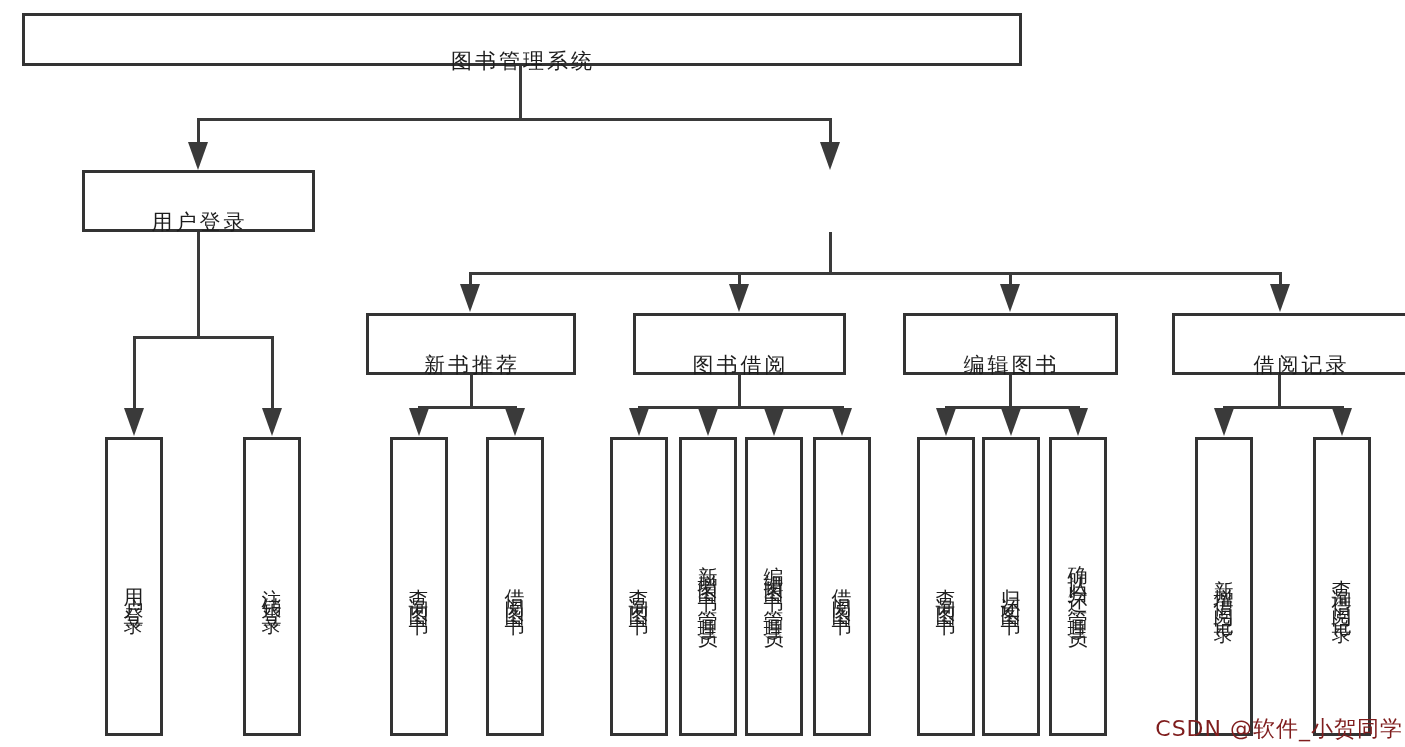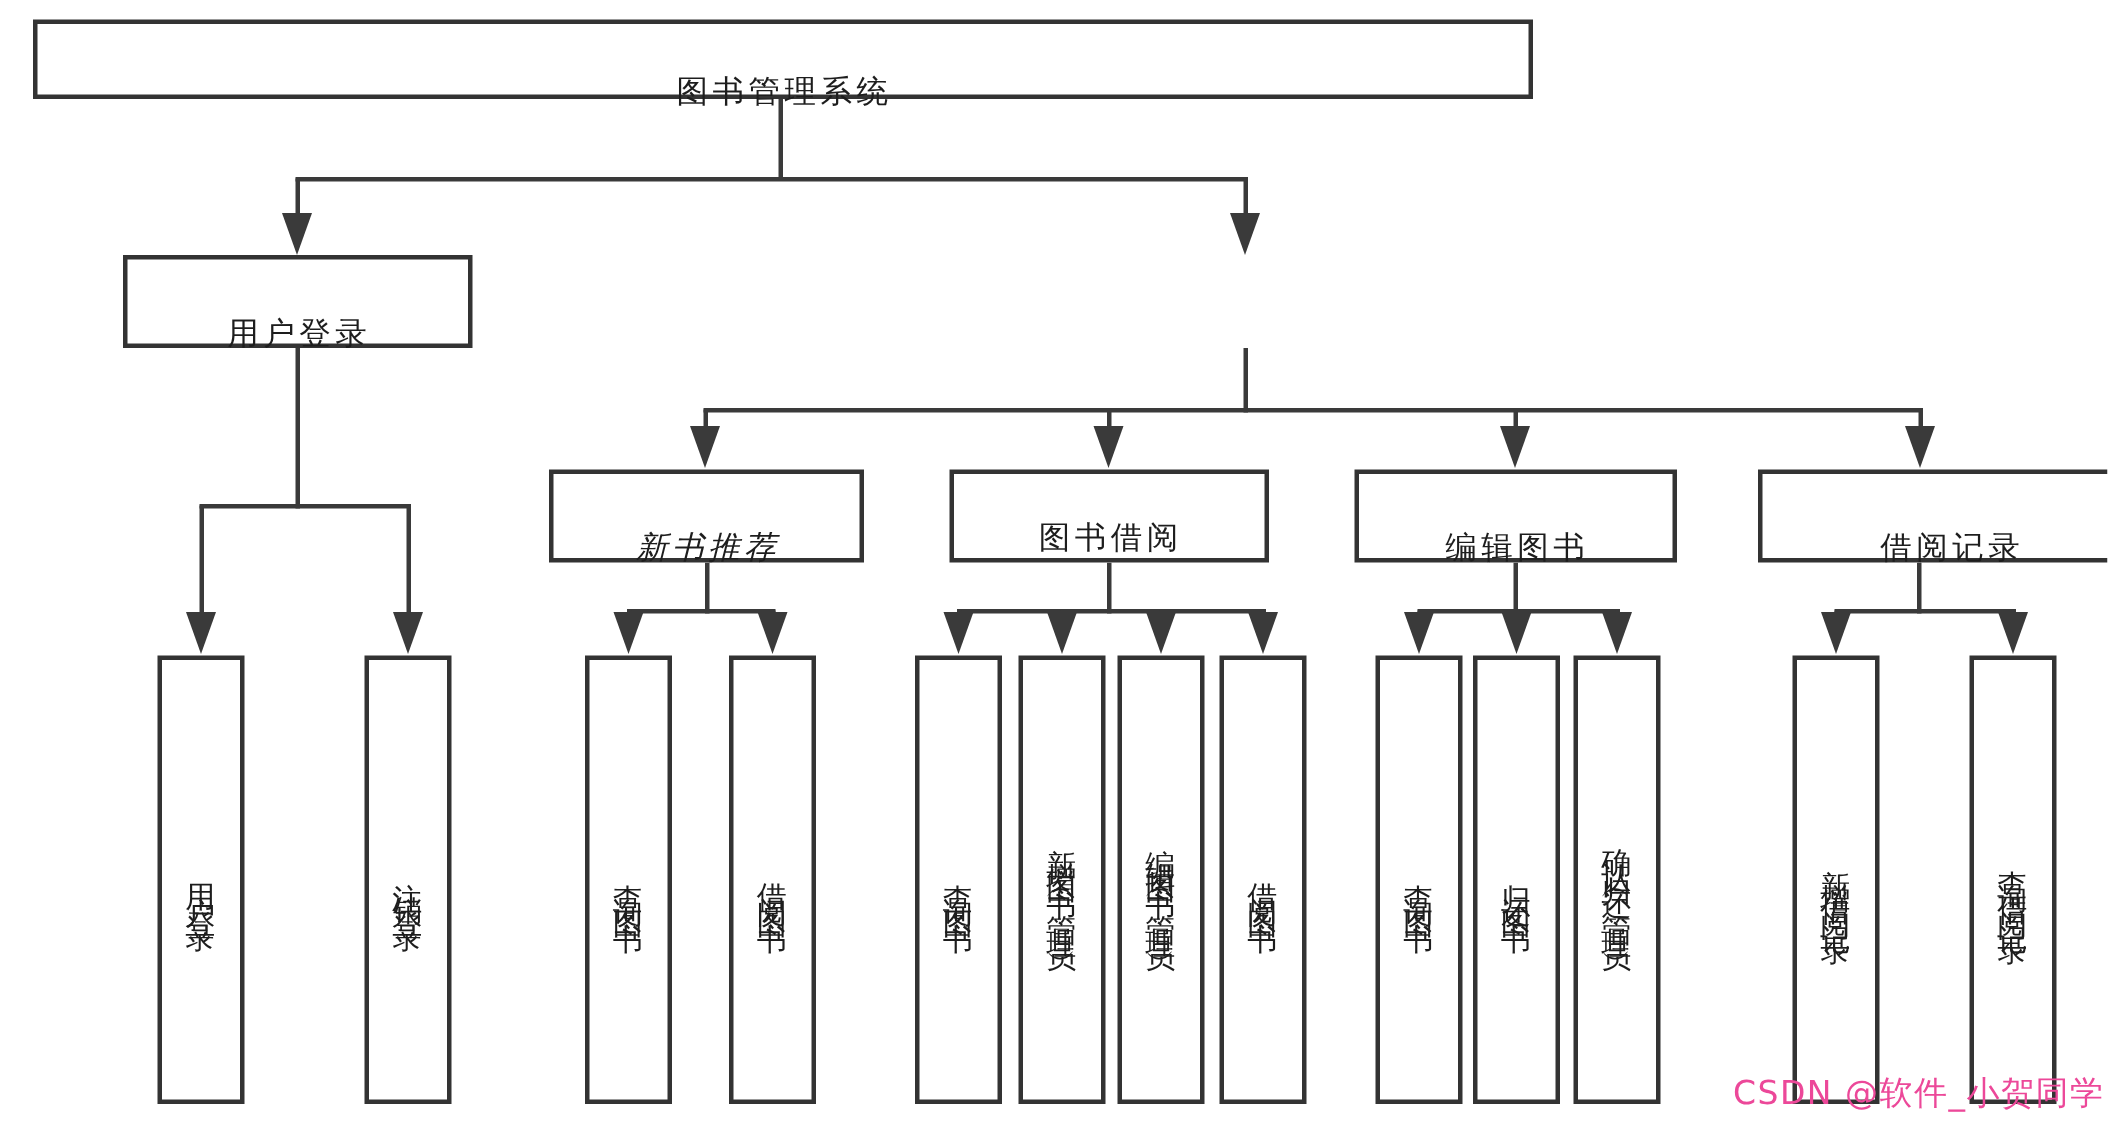--- a/index.html
+++ b/index.html
@@ -50,21 +50,21 @@
     border-left: 10px solid transparent;
     border-right: 10px solid transparent;
     border-top: 28px solid #3a3a3a;
   }
   #watermark {
     position: absolute;
     right: 2px;
     top: 714px;
     font-size: 22px;
     letter-spacing: 1px;
-    color: #ec4899;
+    color: #7f1d1d;
     white-space: nowrap;
     z-index: 10;
   }
 </style>
 </head>
 <body>
 
 <div id="canvas">
 
   <div id="connectors">
@@ -123,24 +123,24 @@
     </div>
 
   <div class="box h" style="left:22px; top:13px; width:1000px; height:53px;">
     <span>图书管理系统</span>
   </div>
 
   <div class="box h" style="left:82px; top:170px; width:233px; height:62px;">
     <span>用户登录</span>
   </div>
 
-  <div class="box h" style="left:366px; top:313px; width:210px; height:62px;font-style:italic;">
+  <div class="box h" style="left:366px; top:313px; width:210px; height:62px;">
     <span>新书推荐</span>
   </div>
-  <div class="box h" style="left:633px; top:313px; width:213px; height:62px;align-items:flex-end;">
+  <div class="box h" style="left:633px; top:313px; width:213px; height:62px;">
     <span>图书借阅</span>
   </div>
   <div class="box h" style="left:903px; top:313px; width:215px; height:62px;">
     <span>编辑图书</span>
   </div>
   <div class="box h" style="left:1172px; top:313px; width:257px; height:62px;">
     <span>借阅记录</span>
   </div>
 
   <div class="box v" style="left:105px; top:437px; width:58px; height:299px;">

